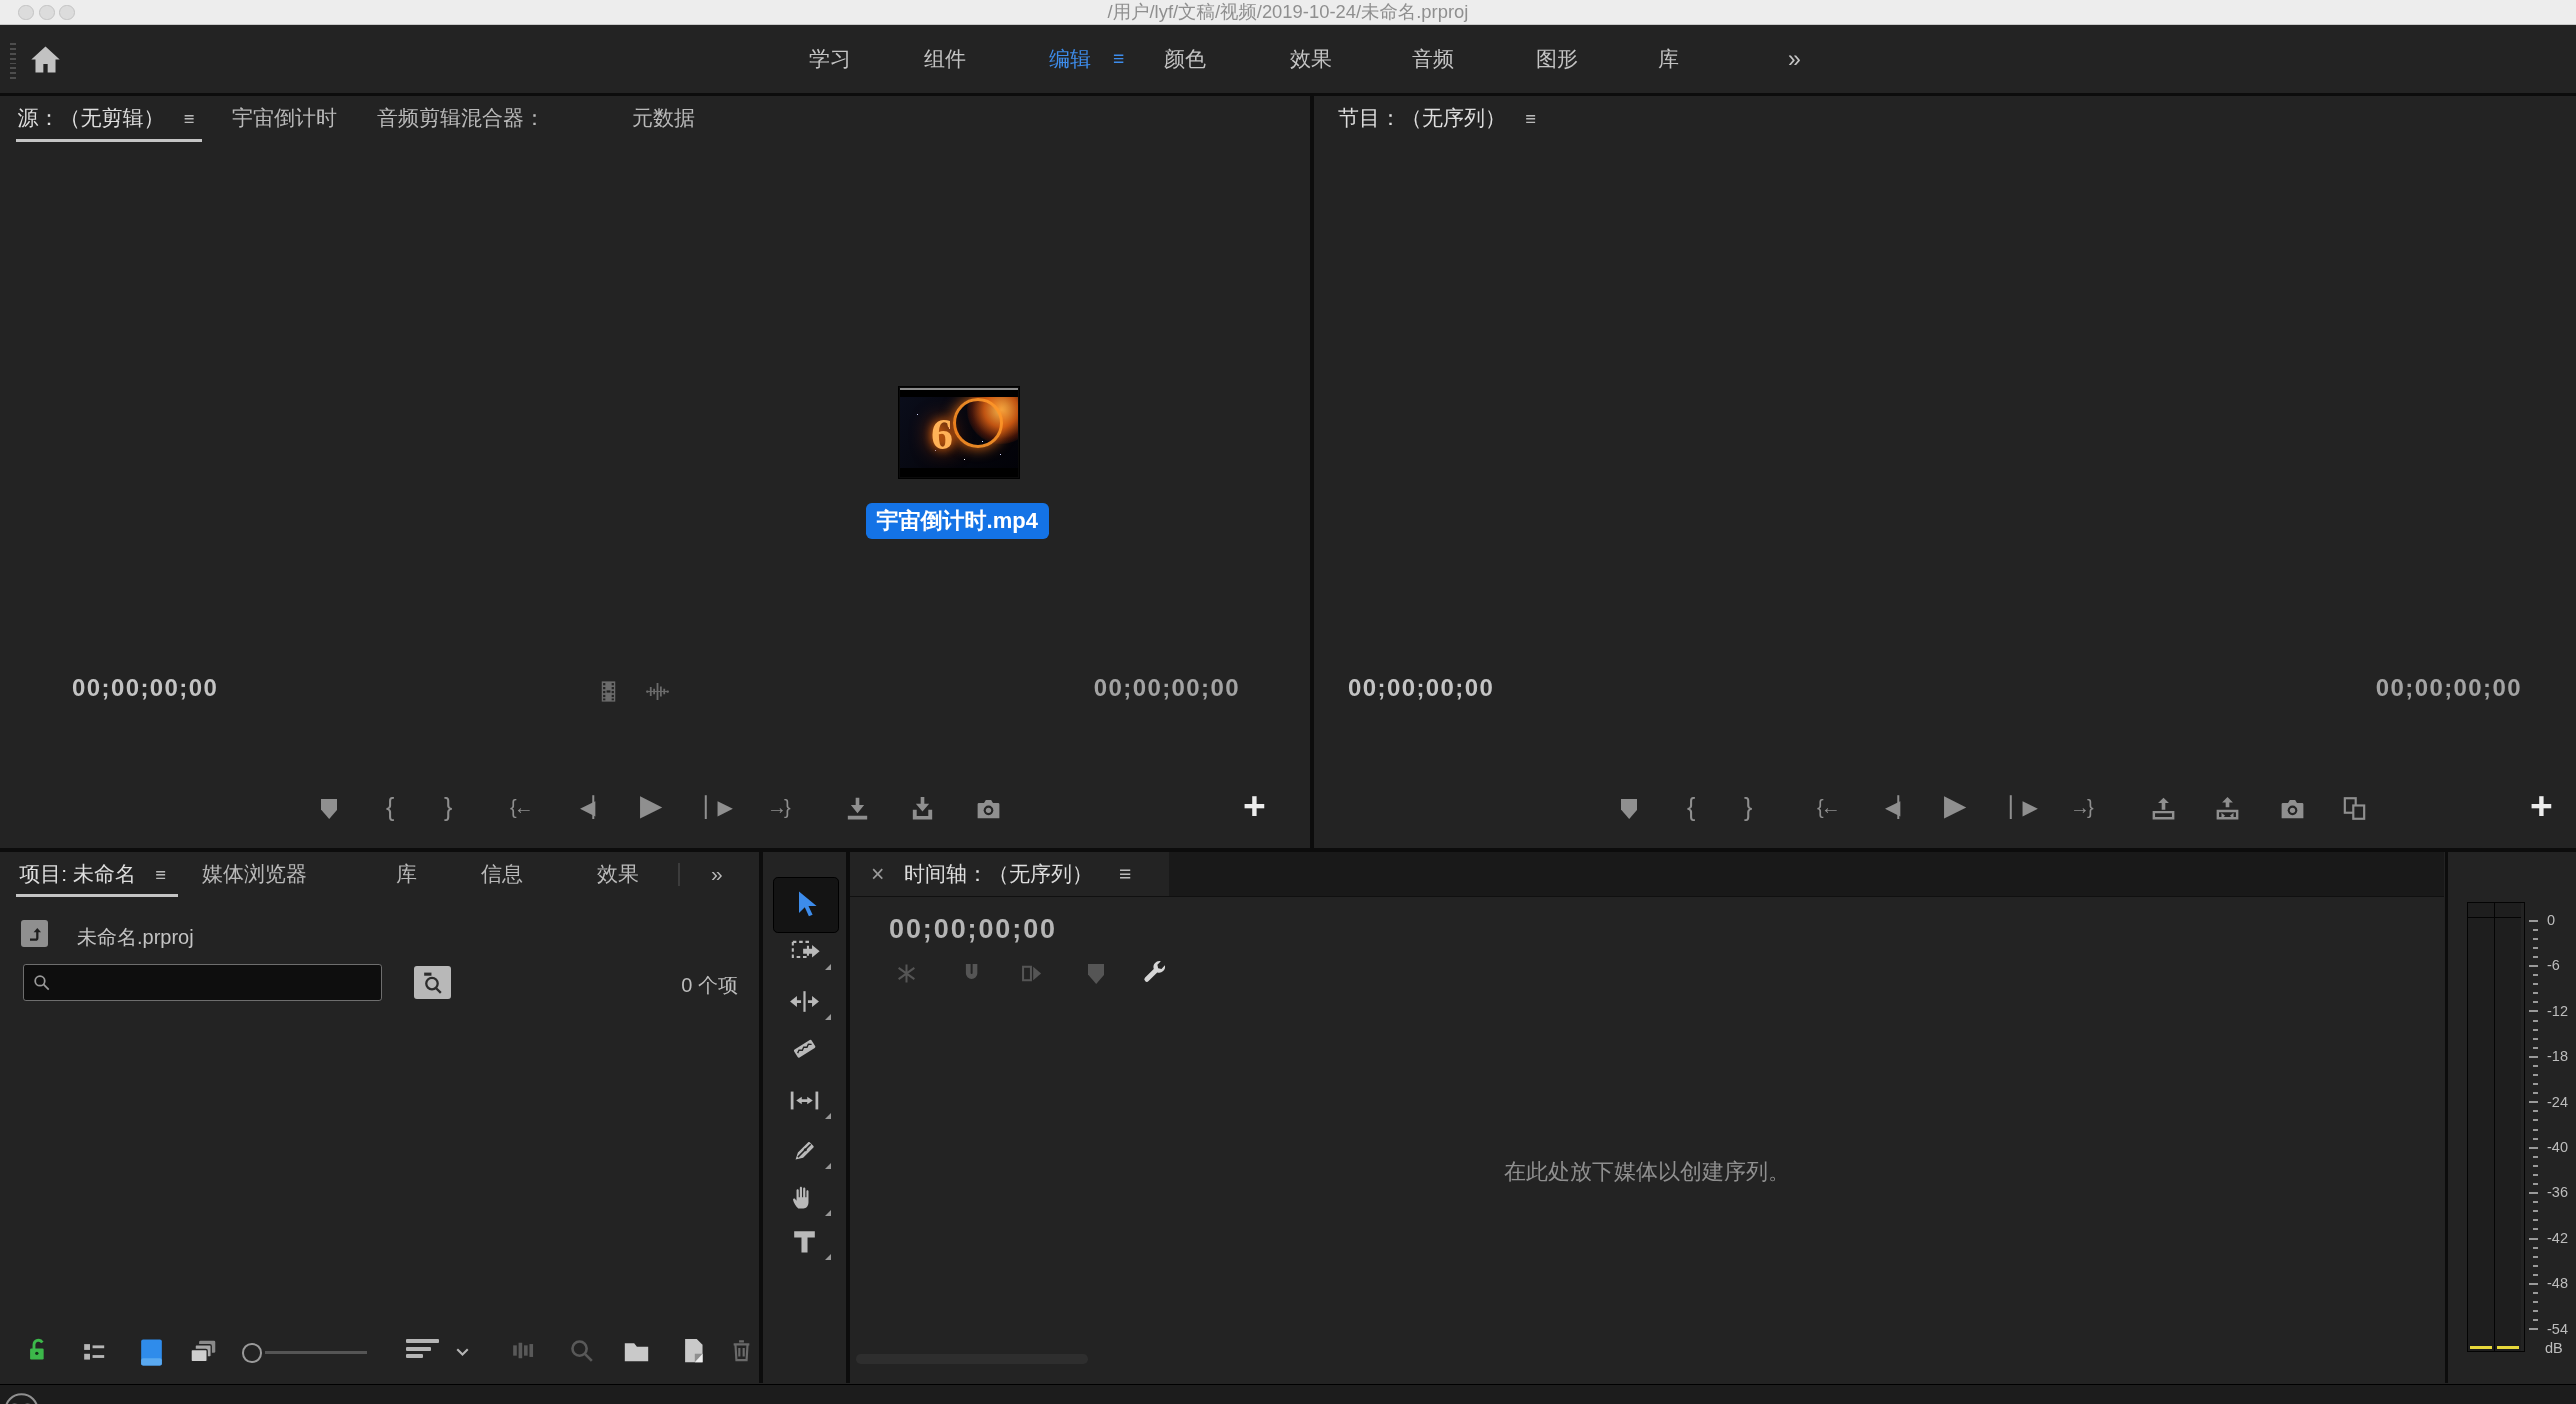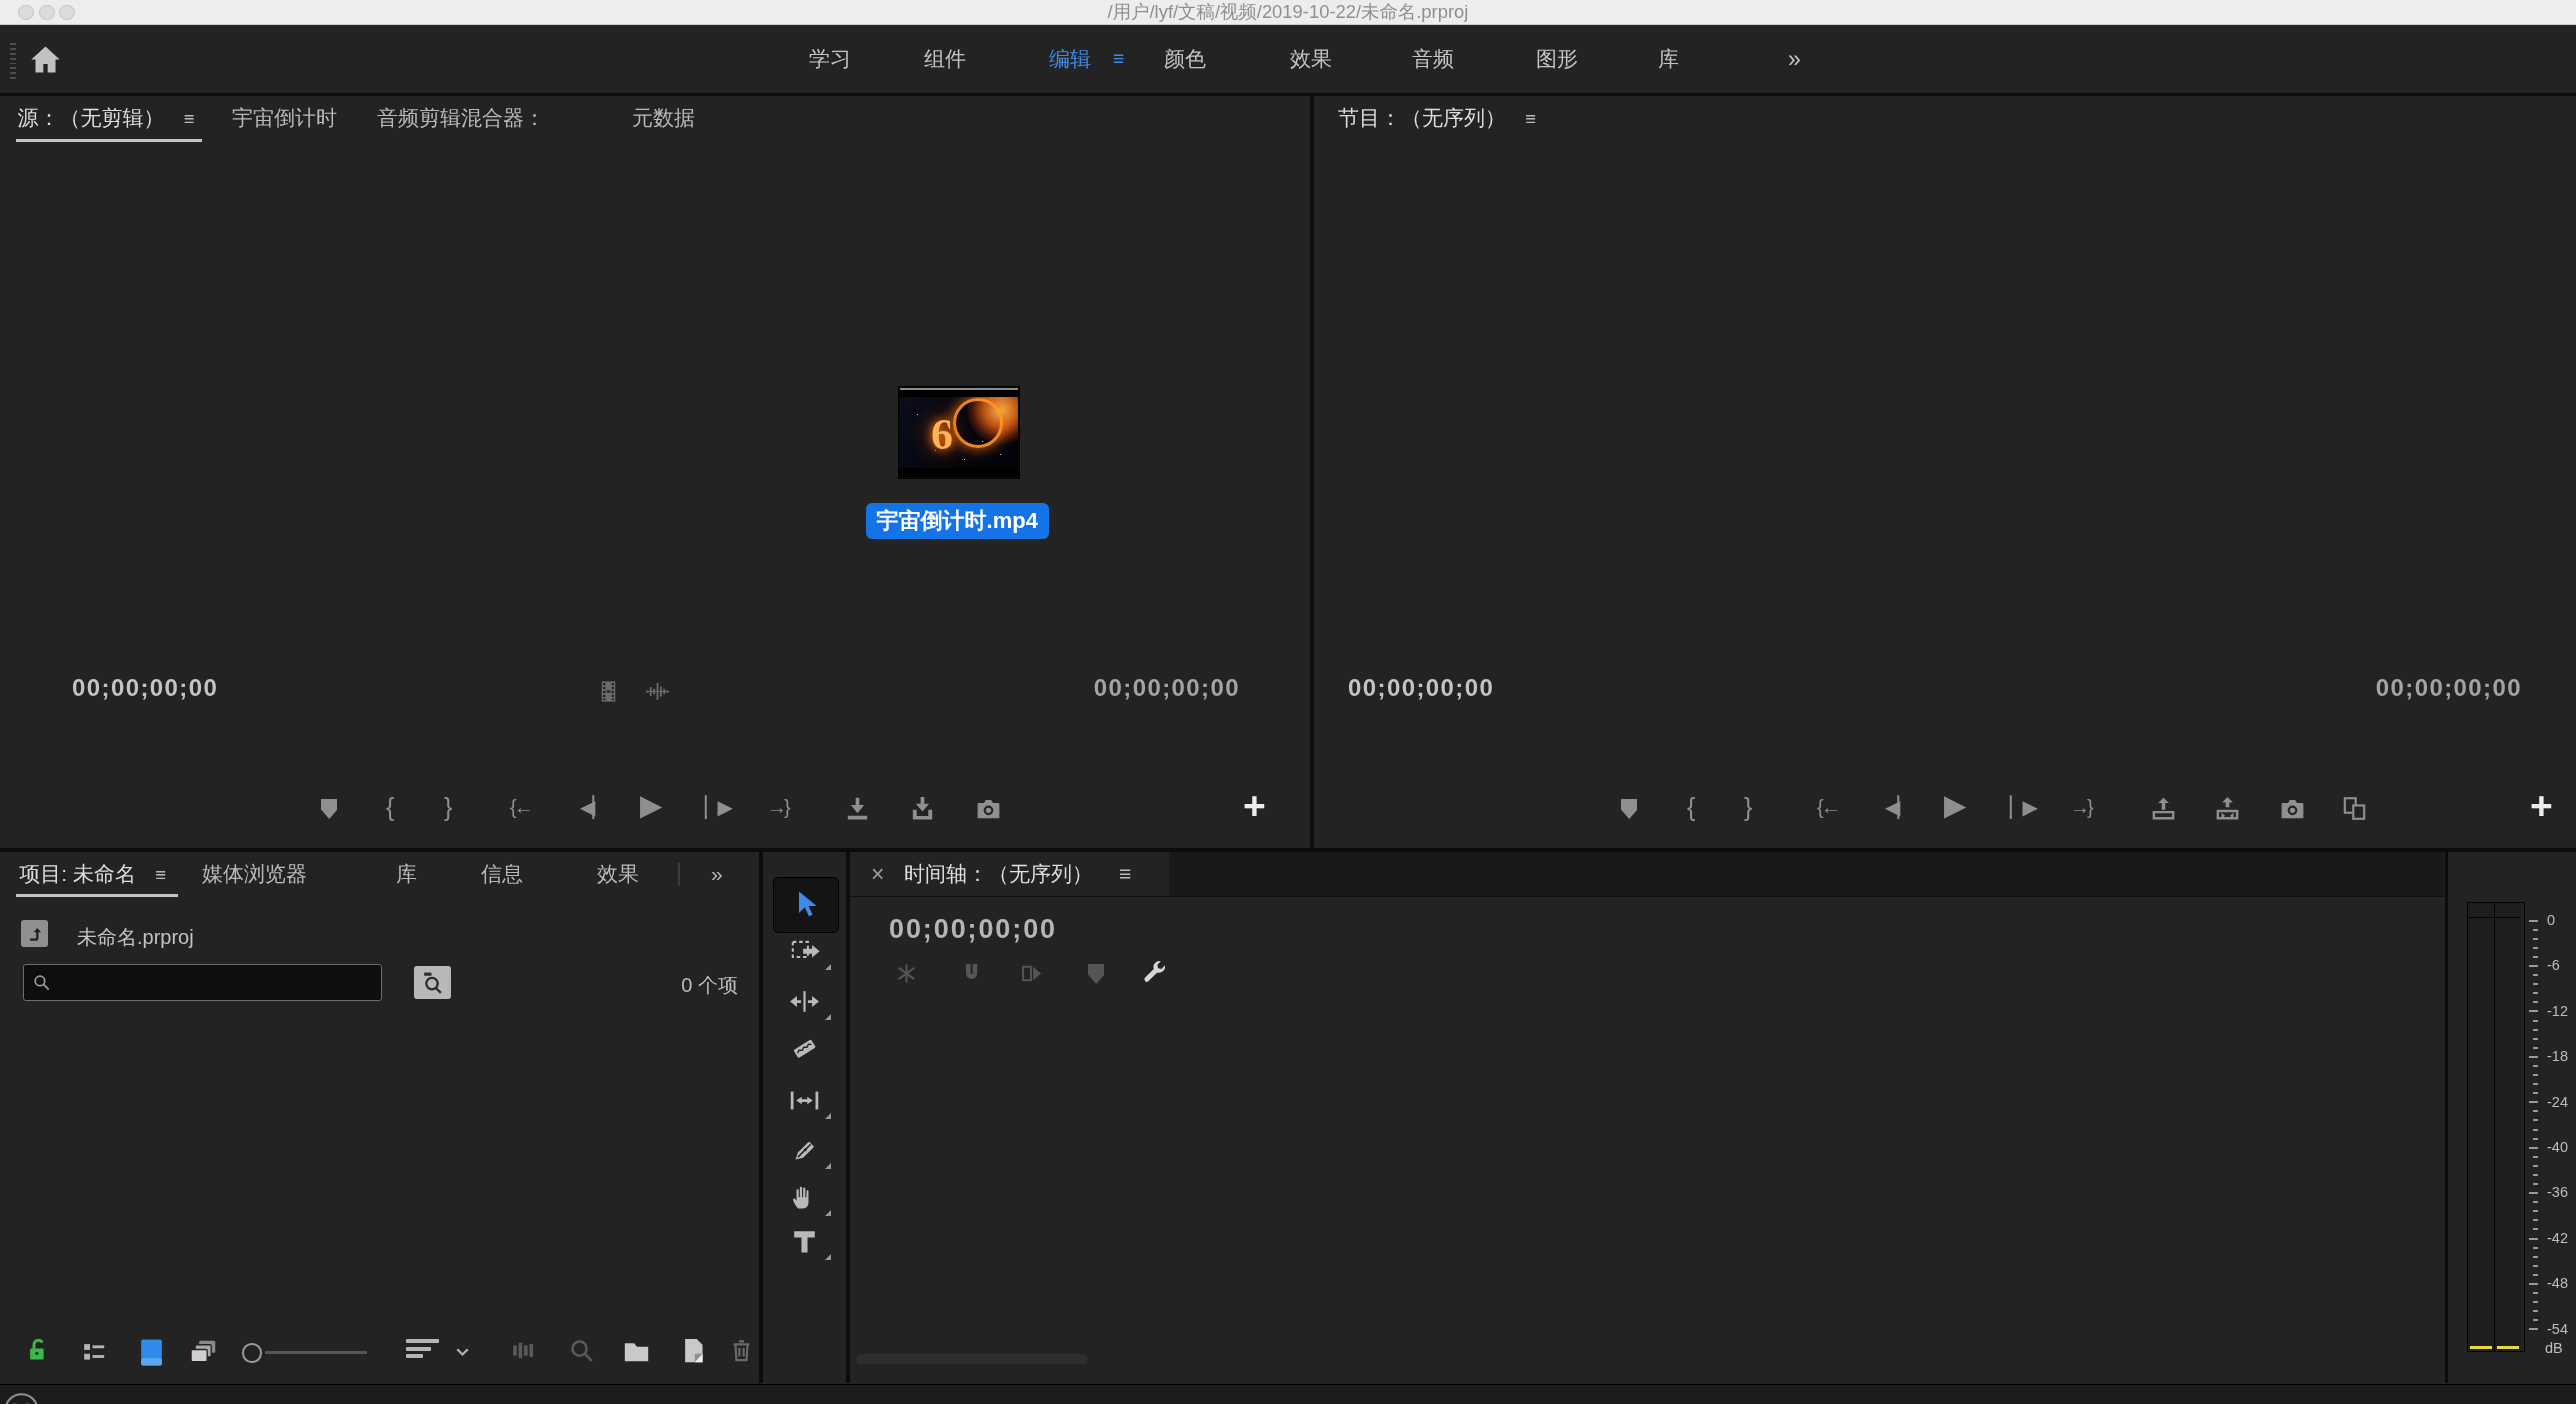--- a/index.html
+++ b/index.html
@@ -95,21 +95,21 @@
   
   .bottombar{background:#1c1c1c;border-top:1.9px solid #000}
 </style>
 </head>
 <body>
 
 <div class="titlebar abs" style="left:0;top:0;width:2576px;height:24px">
   <span class="tdot" style="left:18.4px"></span>
   <span class="tdot" style="left:39px"></span>
   <span class="tdot" style="left:59px"></span>
-  <div class="title">/用户/lyf/文稿/视频/2019-10-22/未命名.prproj</div>
+  <div class="title">/用户/lyf/文稿/视频/2019-10-24/未命名.prproj</div>
 </div>
 
 <div class="wsbar abs" style="left:0;top:25px;width:2576px;height:68px">
   <div class="abs grip" style="left:9.7px;top:15.5px">
     <span></span>
       <span></span>
       <span></span>
       <span></span>
       <span></span>
       <span></span>
@@ -472,20 +472,21 @@
   </div>
   <div class="abs" style="left:238px;top:112px">
     <div class="marker-shape" style="background:#555"></div>
   </div>
   <div class="abs" style="left:288px;top:104px">
     <svg class="ic" width="31" height="31" viewBox="0 0 24 24" fill="#d6d6d6">
         <path d="M20.8 7.2a4.6 4.6 0 0 1-5.9 5.5l-6.7 6.7a1.9 1.9 0 0 1-2.7-2.7l6.7-6.7a4.6 4.6 0 0 1 5.5-5.9L15 6.8l.6 2.6 2.6.6z"></path>
       </svg>
   </div>
 
+  <div class="tl-msg" style="top:305px">在此处放下媒体以创建序列。</div>
 
   <div class="scroll-groove" style="left:5.8px;top:502px;width:232px"></div>
 </div>
 
 <div class="abs divider" style="left:2445px;top:852px;width:3.9px;height:531px"></div>
 
 <div class="panel abs" style="left:2448px;top:852px;width:128px;height:531px">
   <div class="mwrap" style="left:19.3px;top:50px;width:56px;height:448px">
     <div class="mcol">
       <div class="mcell"></div>

